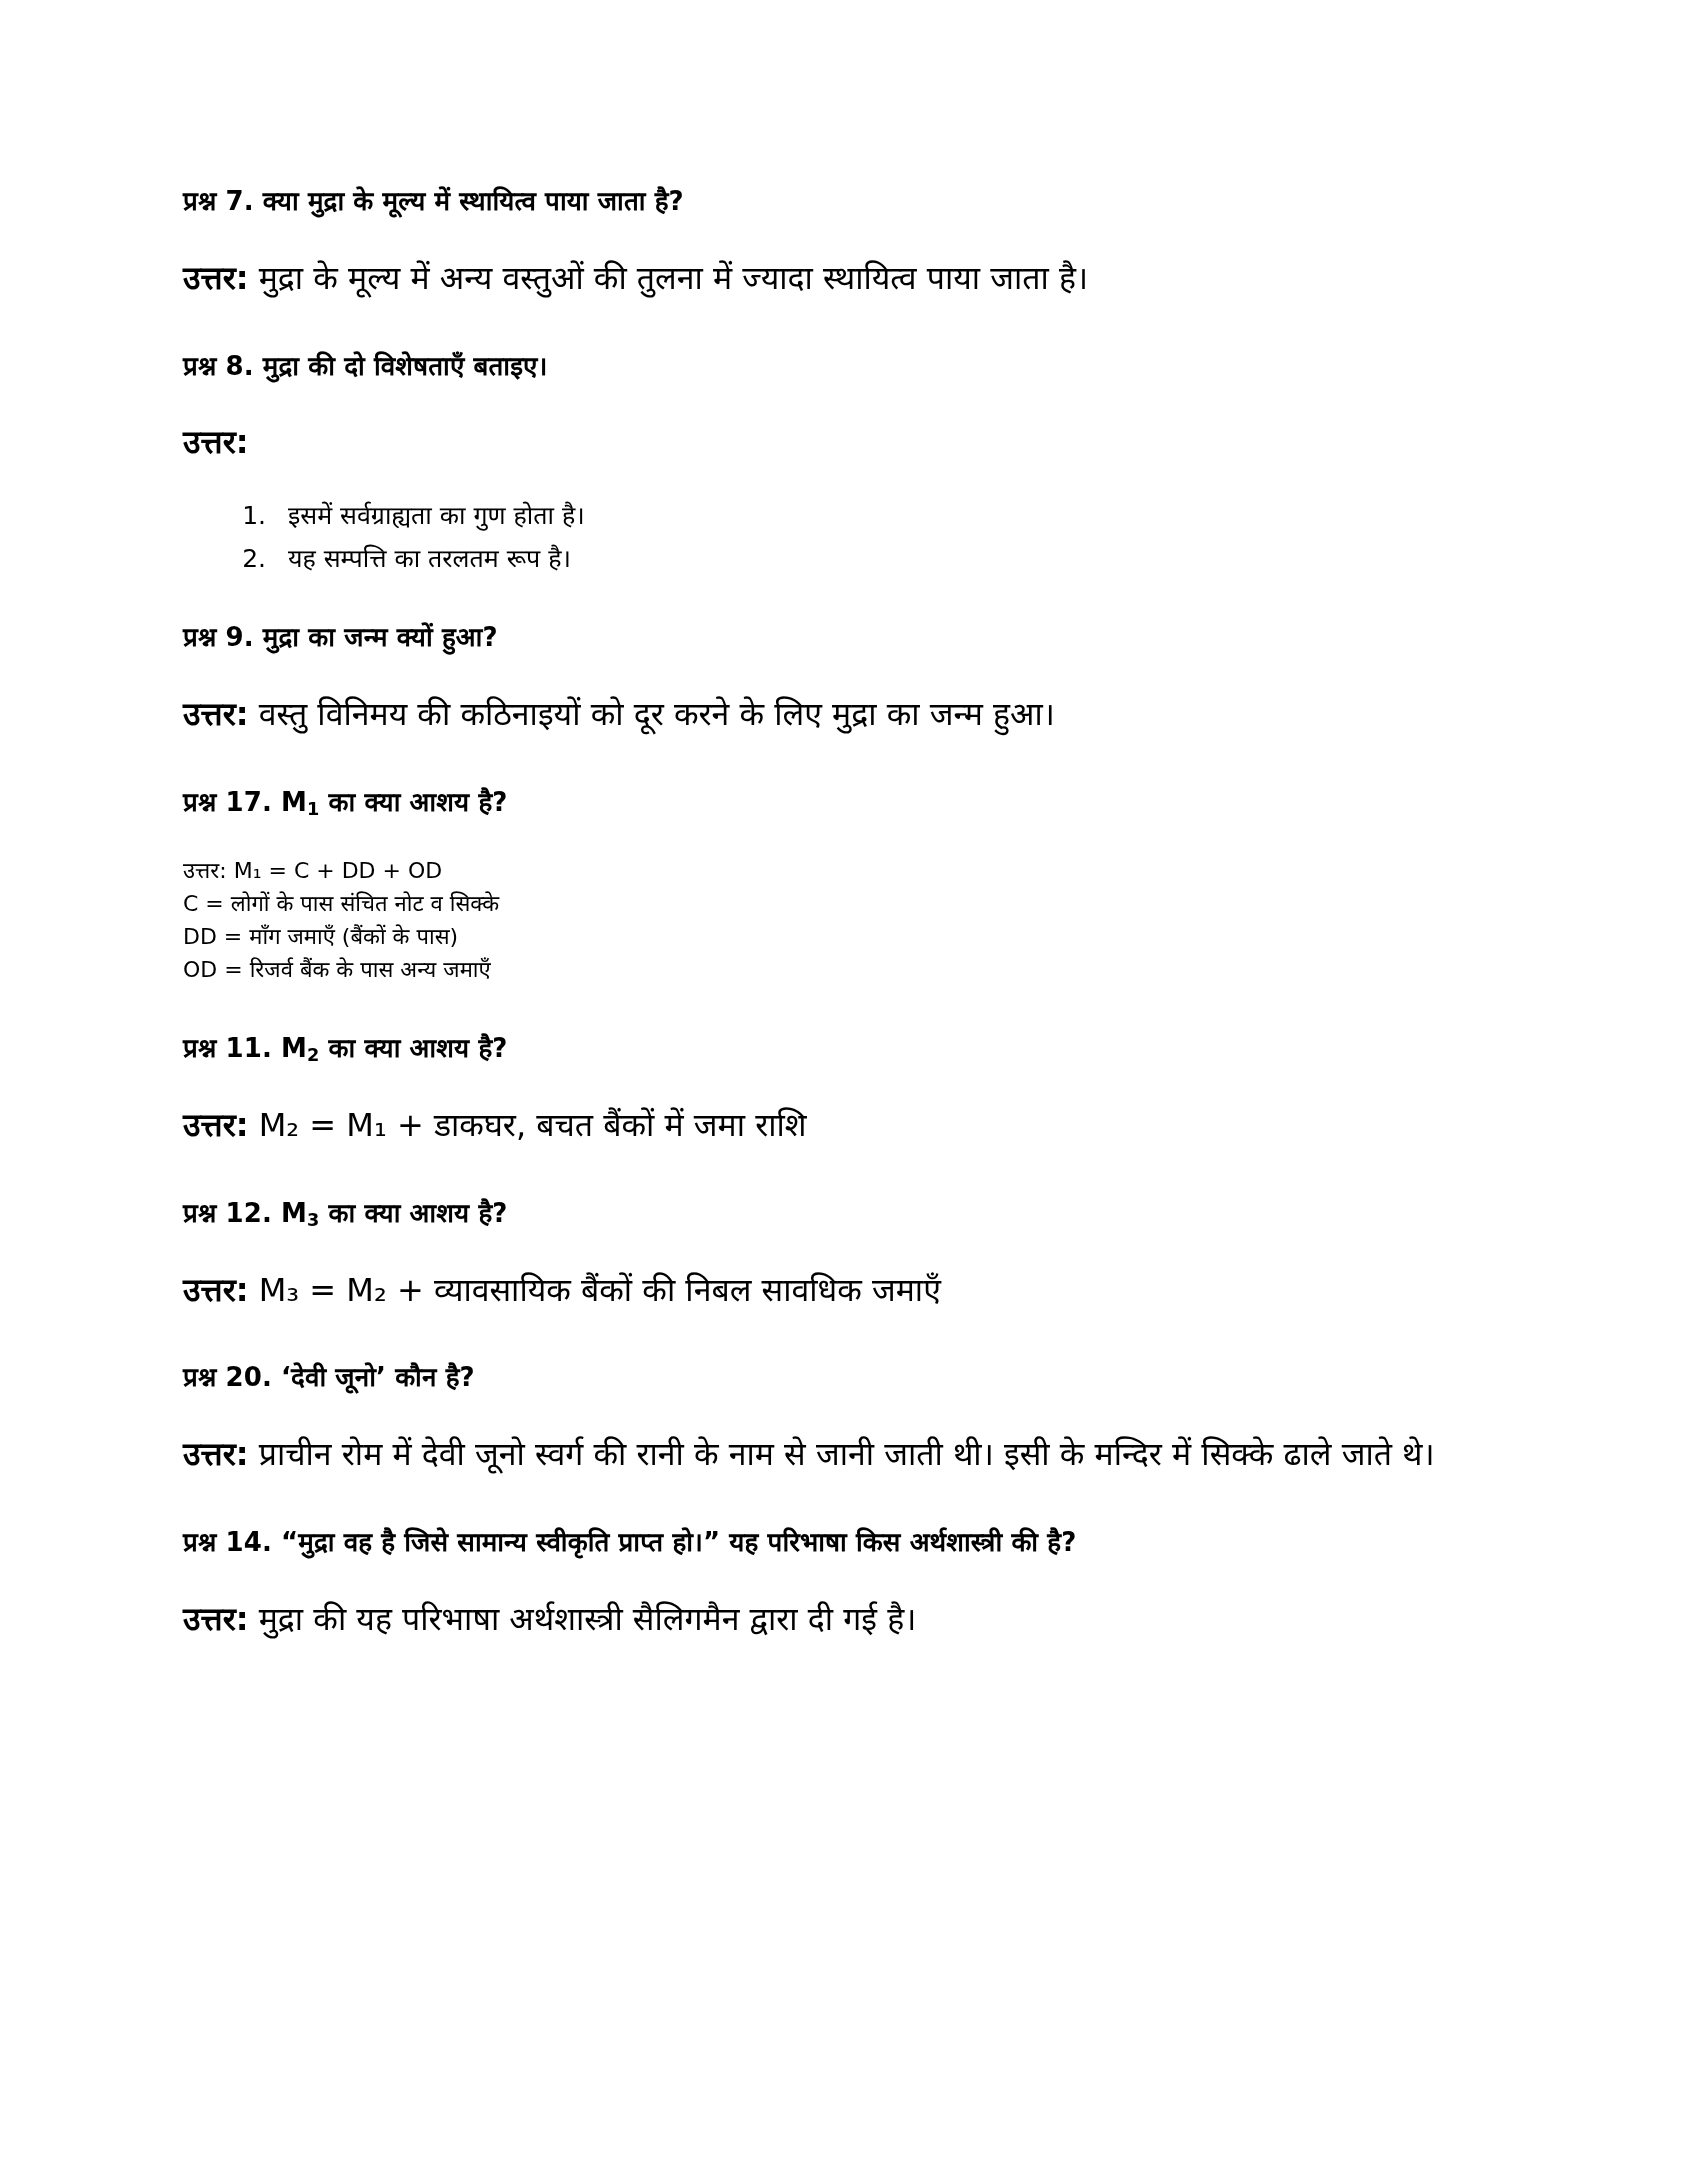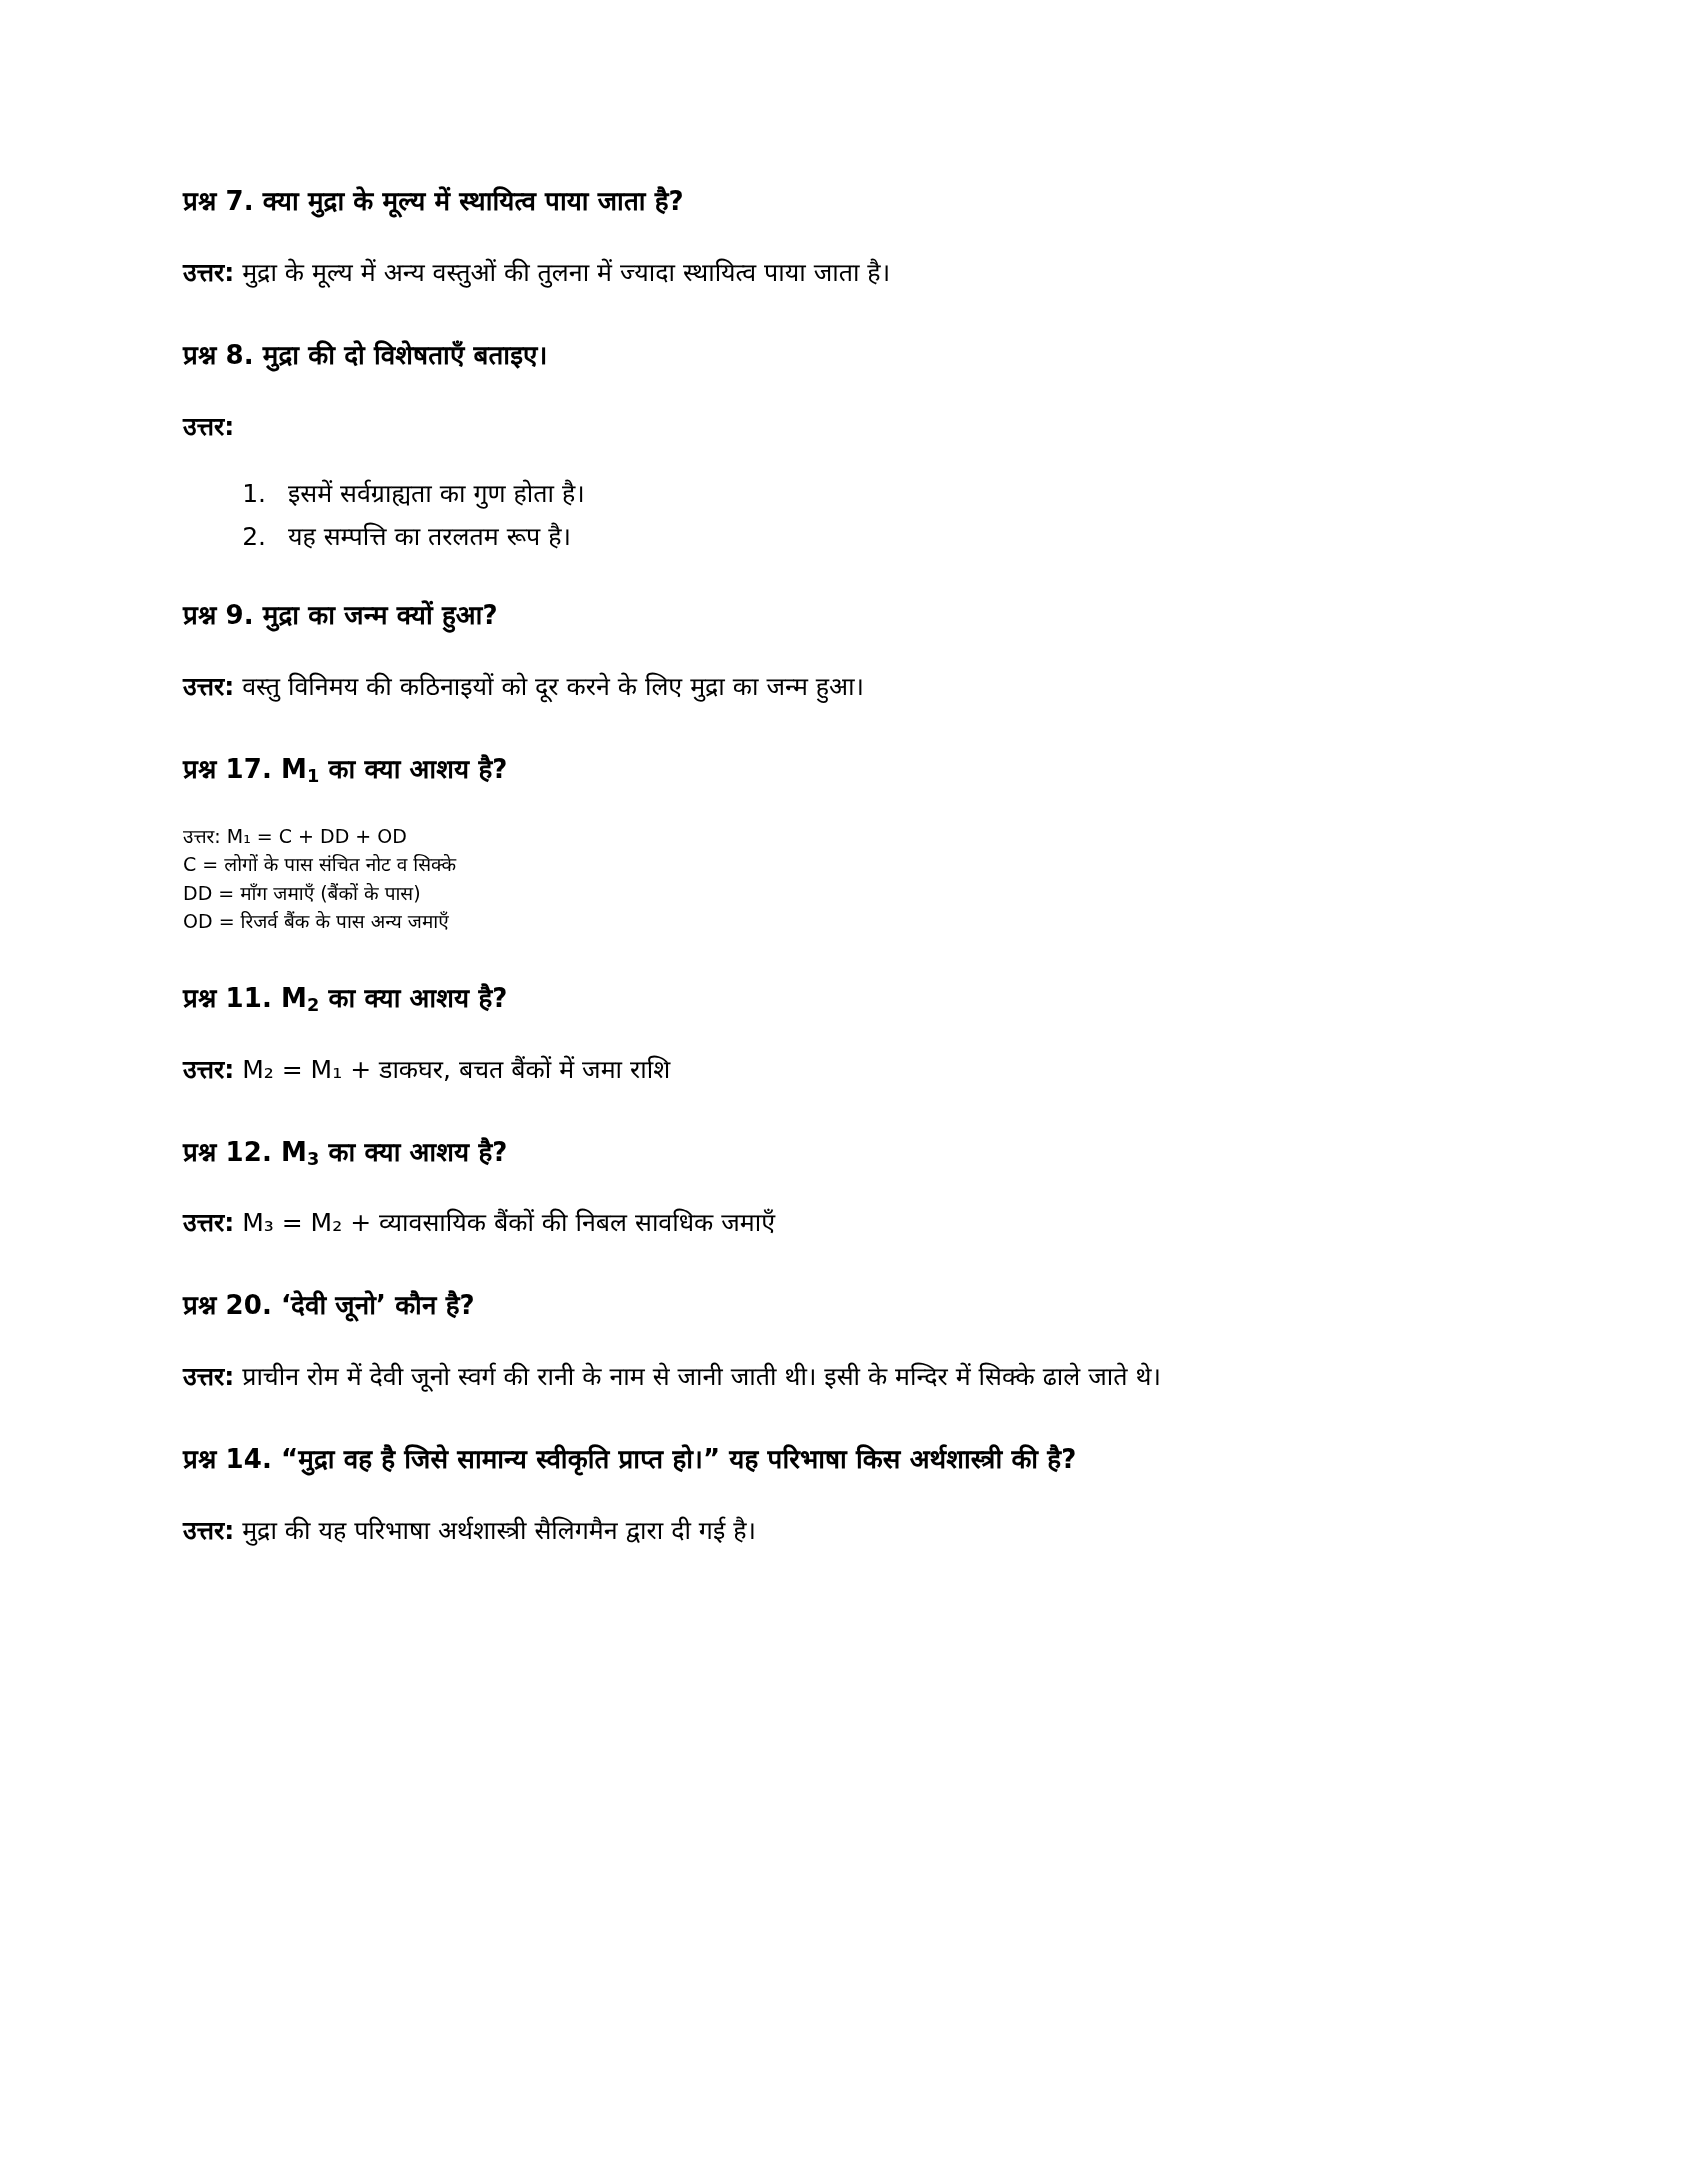--- a/index.html
+++ b/index.html
@@ -29,35 +29,35 @@
     font-family: "DejaVu Sans", "Liberation Sans", sans-serif;
     font-weight: bold;
     font-size: 26px;
     line-height: 1.42;
     letter-spacing: 0.1px;
     margin: 0 0 34px 0;
     color: #000;
   }
   .answer {
     font-family: "DejaVu Sans", "Liberation Sans", sans-serif;
-    font-size: 25px;
+    font-size: 32px;
     line-height: 1.55;
     margin: 0 0 44px 0;
     color: #000;
   }
   .answer .lead,
   .question .lead {
     font-weight: bold;
   }
   .answer-label-only {
     margin-bottom: 28px;
   }
   .formula-answer {
     font-family: "DejaVu Sans", "Liberation Sans", sans-serif;
-    font-size: 19px;
+    font-size: 22px;
     line-height: 1.50;
     margin: 12px 0 44px 0;
     white-space: normal;
   }
   .formula-answer .fline {
     display: block;
   }
   ol.feature-list {
     margin: 12px 0 40px 0;
     padding-left: 91px;

